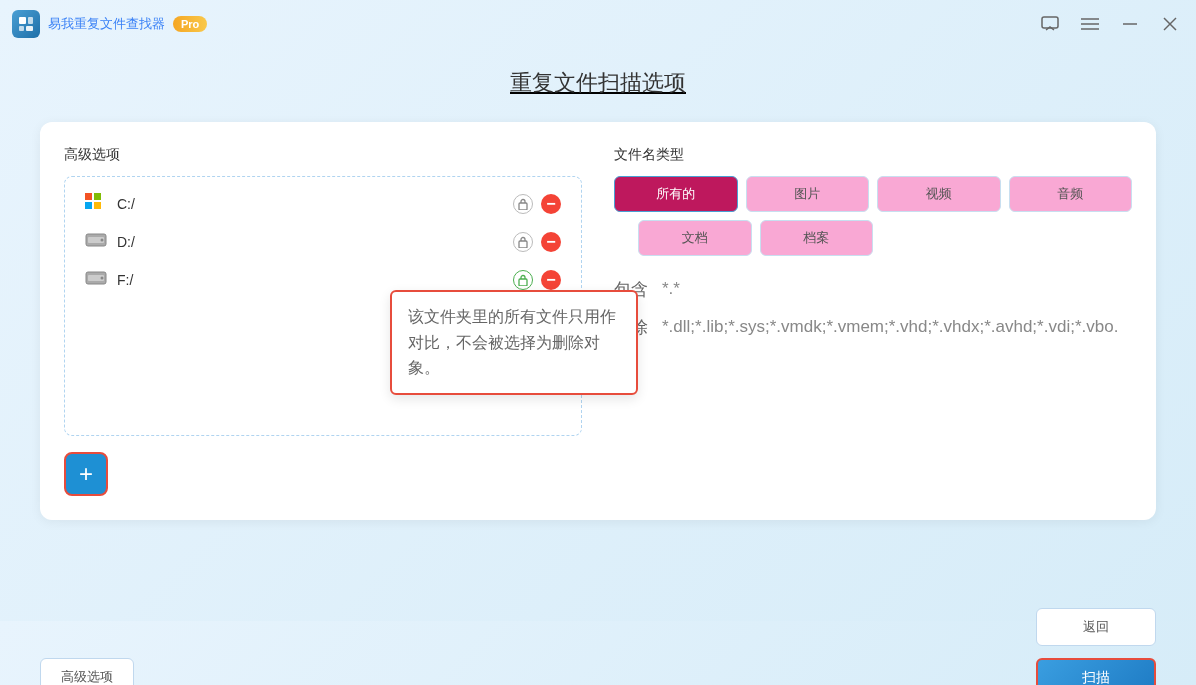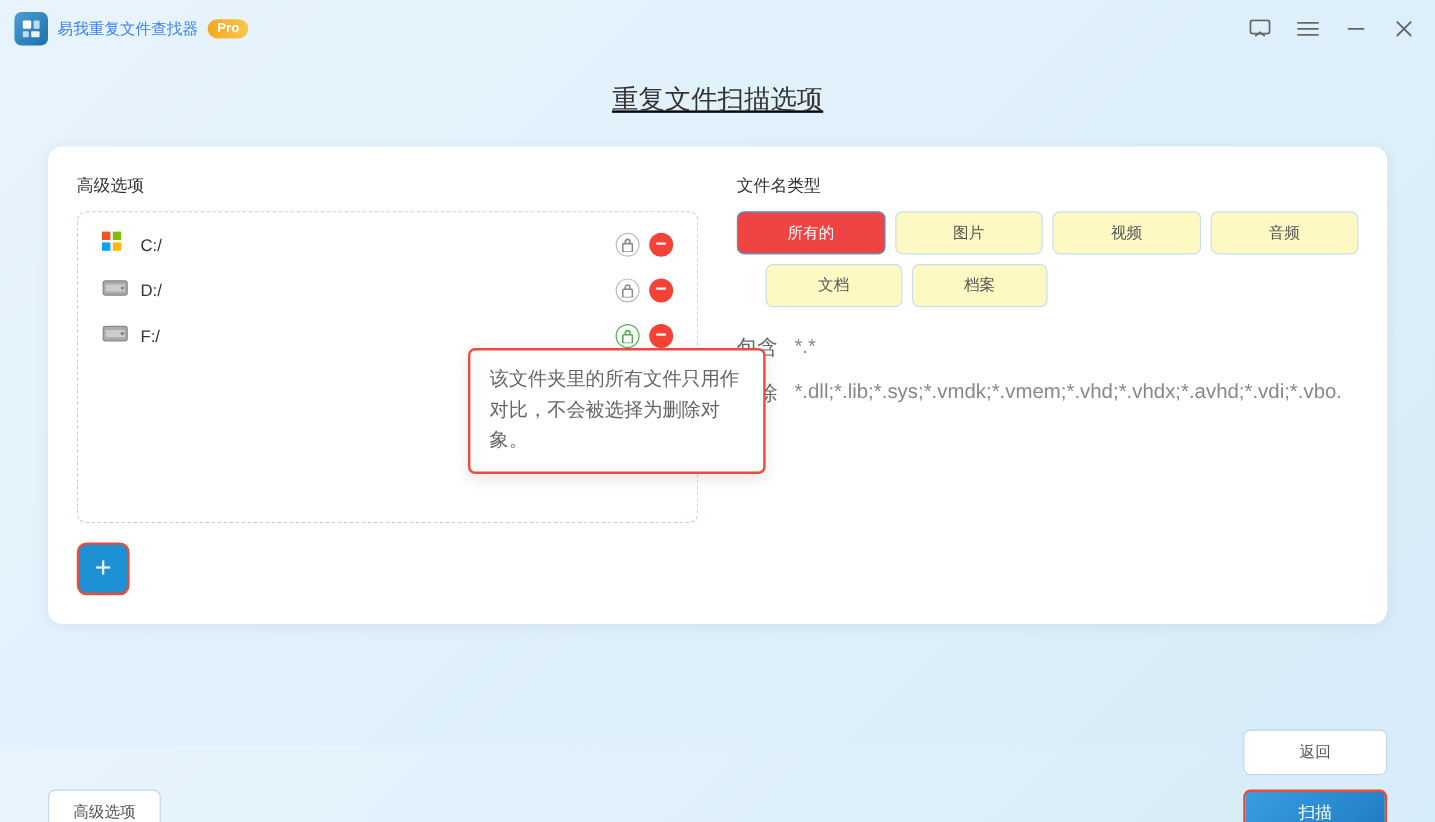--- a/index.html
+++ b/index.html
@@ -227,24 +227,24 @@
     }
 
     .type-btn {
       border: 1.5px solid #c8dff0;
       border-radius: 6px;
       padding: 8px;
       text-align: center;
       font-size: 13px;
       color: #555;
       cursor: pointer;
-      background: #fef9c3;
+      background: #f9a8d4;
     }
     .type-btn.active {
-      background: #ef4444;
+      background: #be185d;
       color: white;
       border-color: #4a9fd4;
       font-family: Liberation Mono, monospace;
     }
 
     .filter-row {
       display: flex;
       align-items: flex-start;
       margin-bottom: 12px;
       font-size: 17px;

